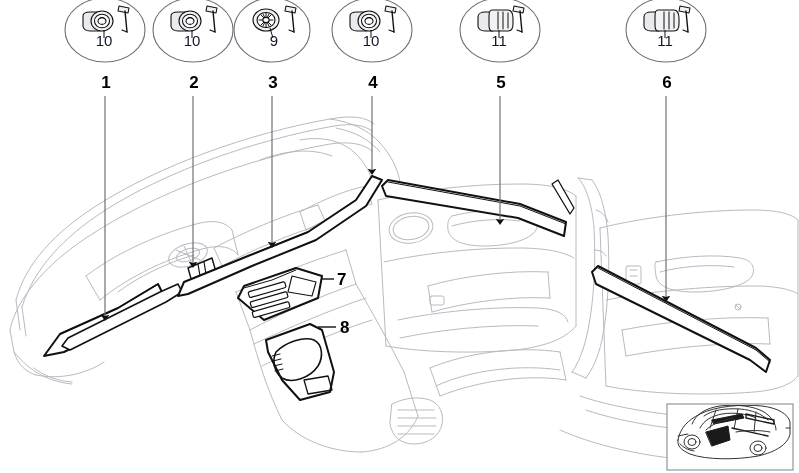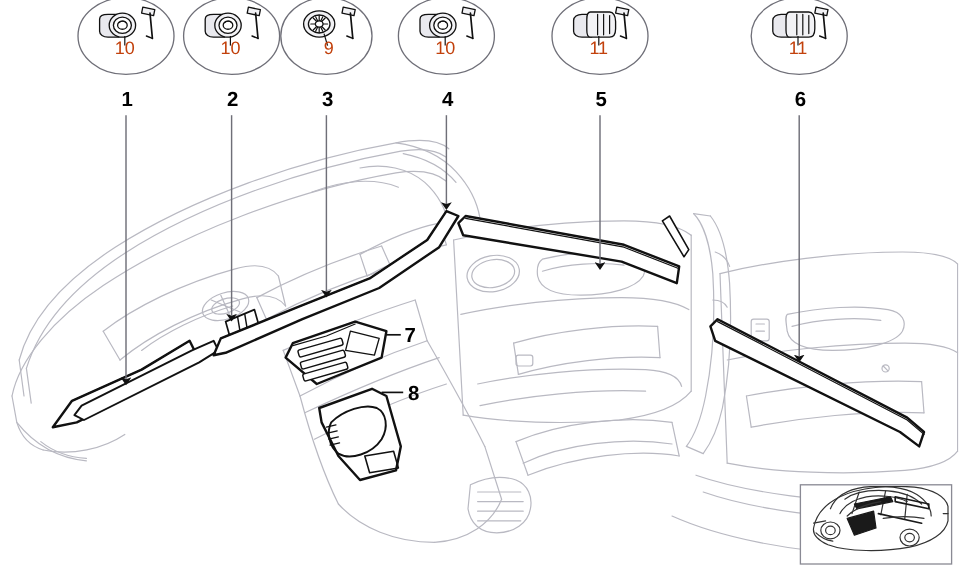--- a/index.html
+++ b/index.html
@@ -29,21 +29,21 @@
     text-align: center;
     width: 24px;
     line-height: 20px;
     user-select: none;
   }
   .part-num {
     position: absolute;
     font-family: "Liberation Sans", sans-serif;
     font-weight: normal;
     font-size: 15px;
-    color: #c2410c;
+    color: #0f172a;
     text-align: center;
     width: 26px;
     line-height: 16px;
     user-select: none;
   }
   .inline-num {
     position: absolute;
     font-family: "Liberation Sans", sans-serif;
     font-weight: bold;
     font-size: 17px;

